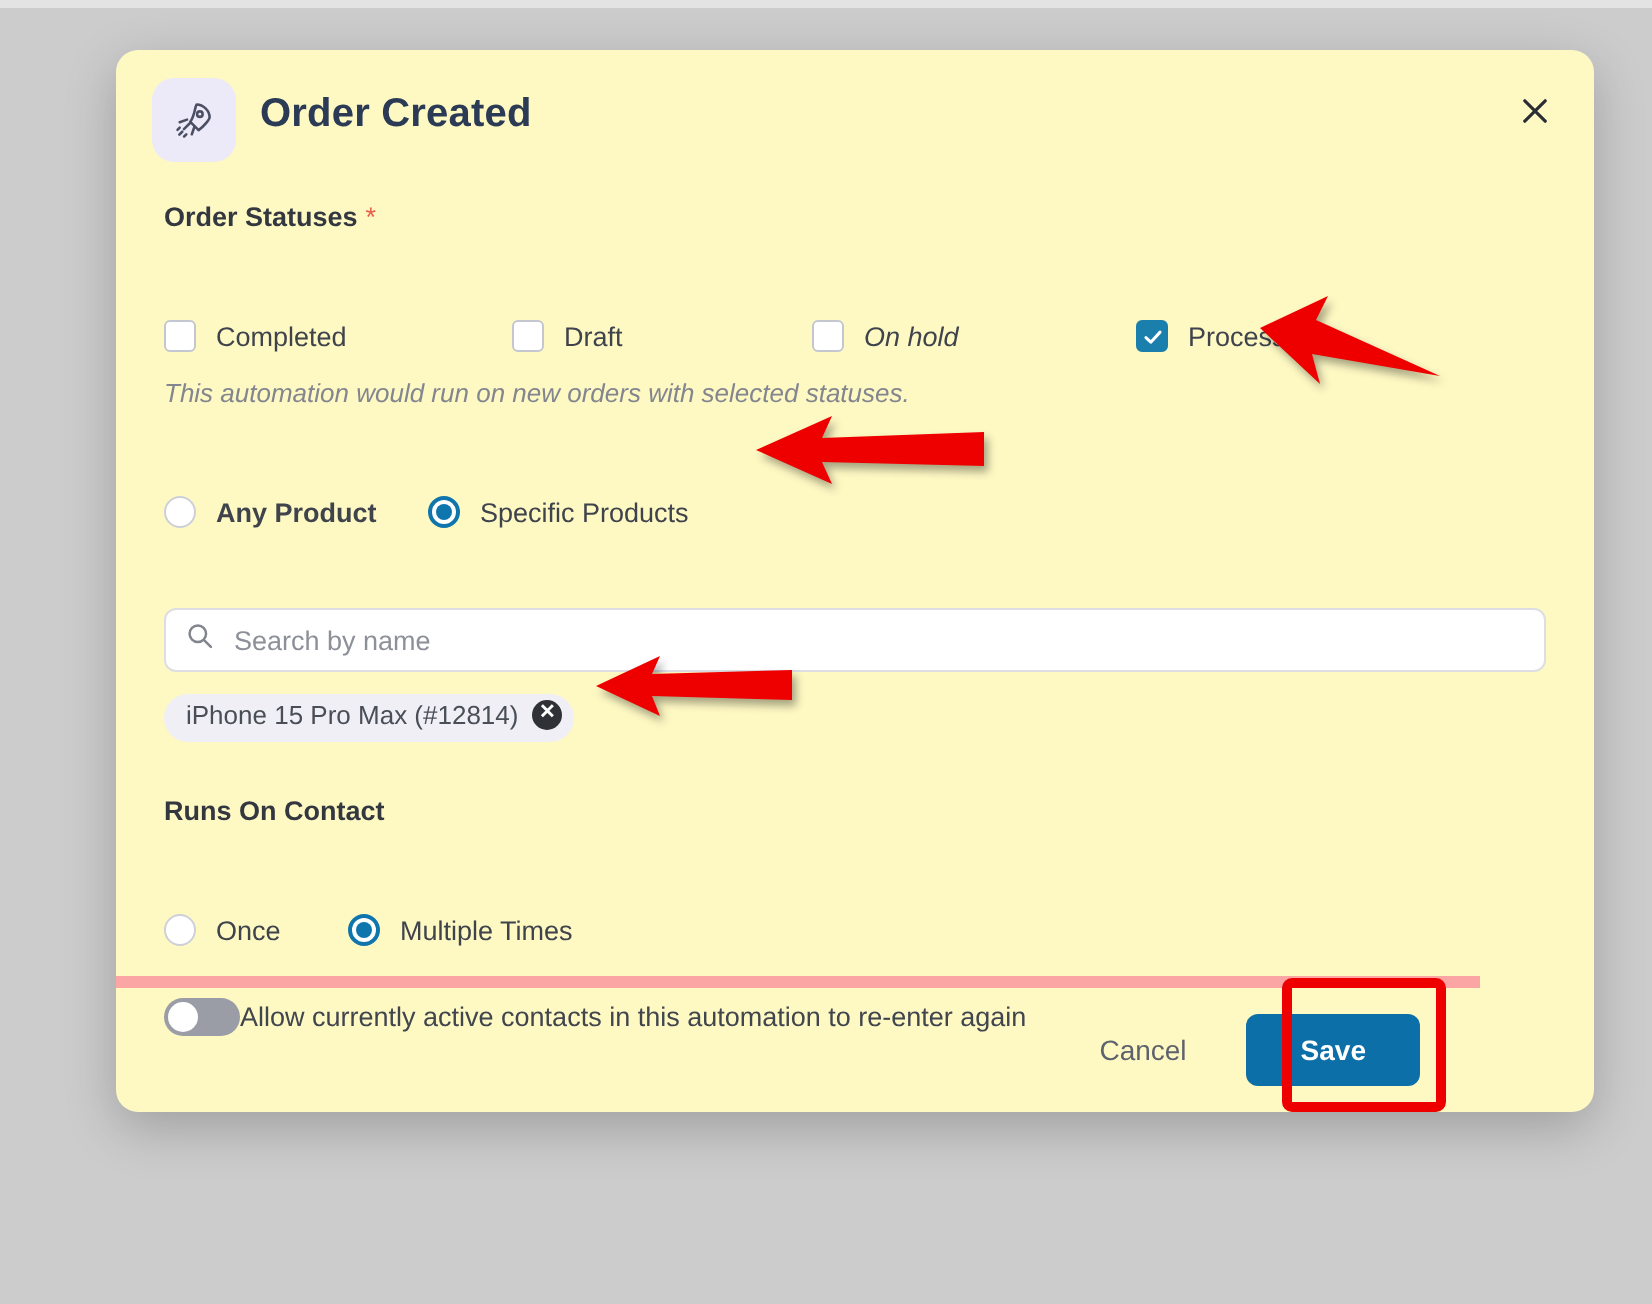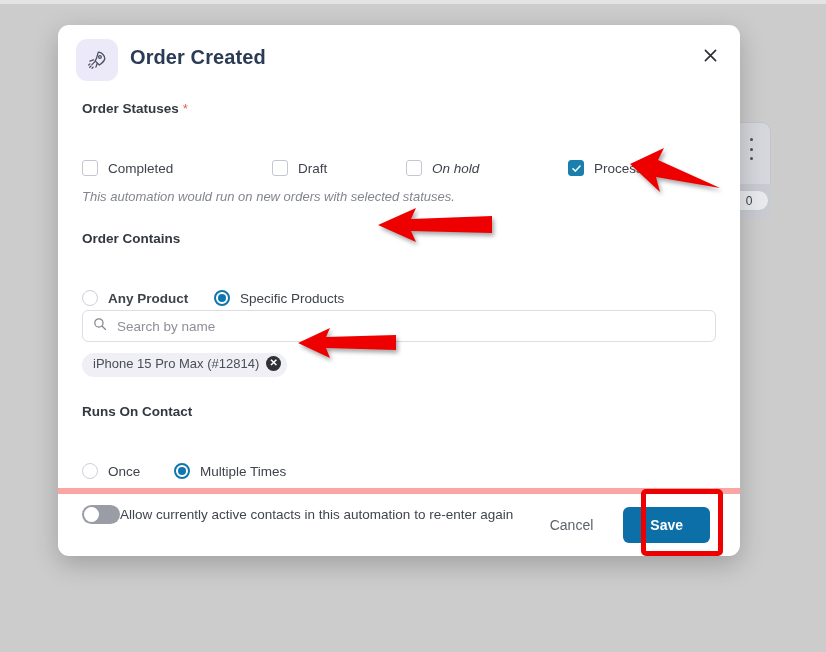--- a/index.html
+++ b/index.html
@@ -58,22 +58,22 @@
     border: 1px solid #c6c8d0;
     border-radius: 11px;
     font-size: 12px; color: #3d4049;
     display: flex; align-items: center; justify-content: center;
   }
 
   
   #modal {
     position: absolute;
     left: 58px; top: 25px;
-    width: 682px; height: 531px;
-    background: #ffffff;
+    width: 739px; height: 531px;
+    background: #fef9c3;
     border-radius: 11px;
     box-shadow: 0 8px 26px rgba(0,0,0,0.22);
   }
 
   
   #modal-header {
     position: relative;
     height: 76px;
   }
   #rocket-badge {
@@ -163,20 +163,21 @@
 
   
   #product-search {
     position: relative;
     height: 32px;
     border: 1px solid #dcdee4;
     border-radius: 6px;
     background: #fff;
     display: flex; align-items: center;
     padding: 0 10px;
+    margin-top: 36px;
   }
   #product-search-input {
     border: none; outline: none;
     font-family: "Liberation Sans", sans-serif;
     font-size: 13.5px;
     color: #3f434c;
     margin-left: 8px;
     width: 92%;
     background: transparent;
   }
@@ -318,21 +319,21 @@
       <div class="field-label">
         <span>Order Statuses</span><span class="req-star">*</span>
       </div>
 
       <div class="opt-row">
         <label class="opt" style="left:0px;">
           <span class="cbox"></span>
           <span class="opt-text">Completed</span>
         </label>
 
-        <label class="opt" style="left:162px;padding-left:28px;">
+        <label class="opt" style="left:146px;padding-left:28px;">
           <span class="cbox"></span>
           <span class="opt-text">Draft</span>
         </label>
 
         <label class="opt" style="left:324px;font-style:italic;">
           <span class="cbox"></span>
           <span class="opt-text">On hold</span>
         </label>
 
         <label class="opt" style="left:486px;">
@@ -340,21 +341,20 @@
             <svg width="11" height="11" viewBox="0 0 14 14" stroke="#ffffff" stroke-width="1.9" fill="none" stroke-linecap="round" stroke-linejoin="round">
               <path d="M2.5 7.4 L5.6 10.3 L11.5 3.9"></path>
             </svg>
           </span>
           <span class="opt-text">Processing</span>
         </label>
       </div>
 
       <div class="hint">This automation would run on new orders with selected statuses.</div>
 
-      <div class="field-label" style="margin-top:27px;">Order Contains</div>
 
       <div class="opt-row">
         <label class="opt" style="left:0px;font-weight:bold;">
           <span class="radio"></span>
           <span class="opt-text">Any Product</span>
         </label>
 
         <label class="opt" style="left:132px;">
           <span class="radio selected"></span>
           <span class="opt-text">Specific Products</span>

